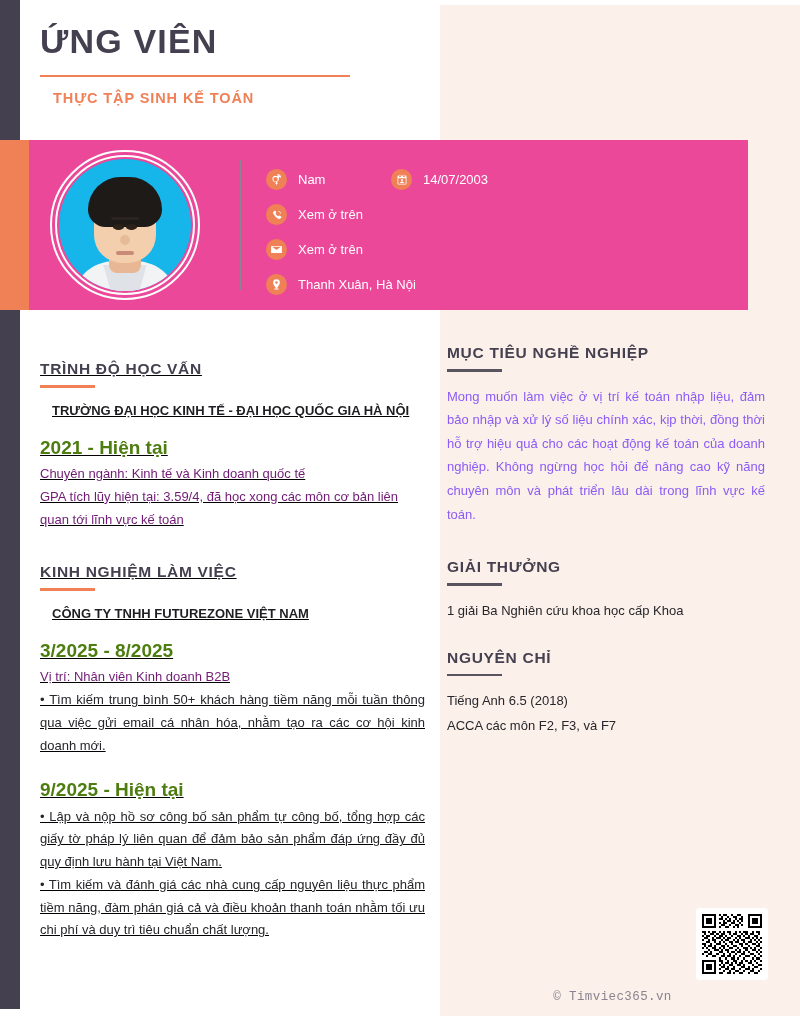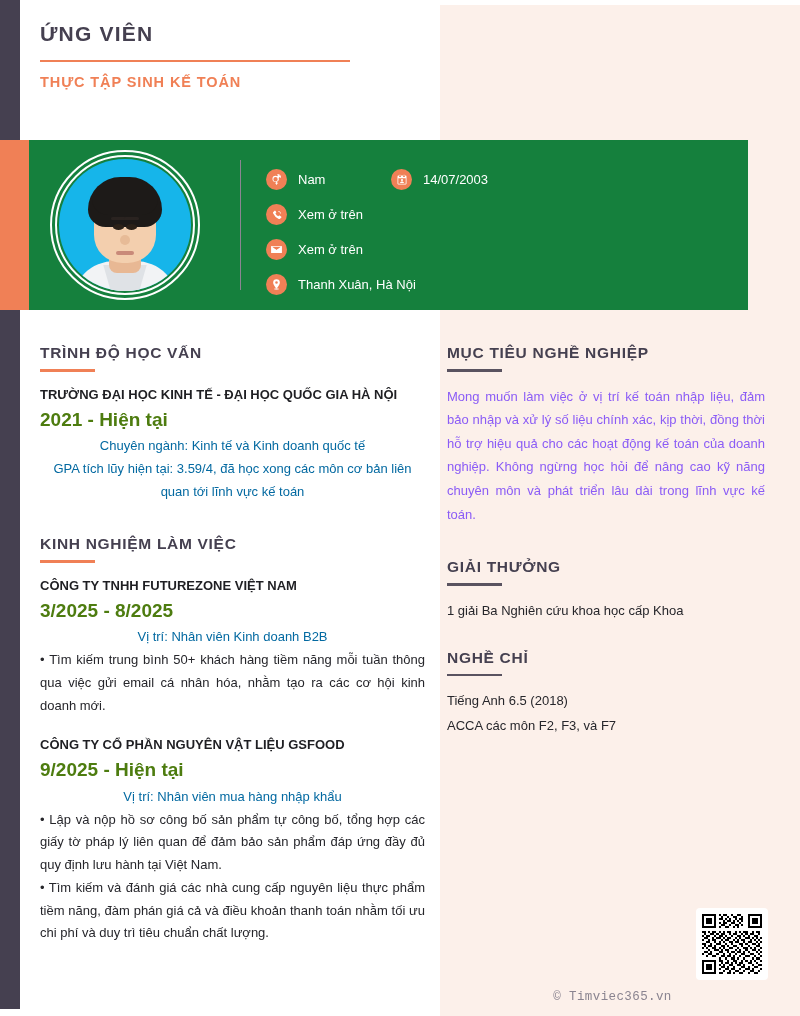--- a/index.html
+++ b/index.html
@@ -55,49 +55,49 @@
   }
 
   
   .header {
     position: absolute;
     left: 40px;
     top: 22px;
     width: 380px;
   }
   .header-name {
-    font-size: 21px;
+    font-size: 34px;
     font-weight: bold;
     letter-spacing: 1.2px;
     color: #454050;
     line-height: 1.15;
     margin: 0;
   }
   .header-rule {
     width: 310px;
     height: 2px;
     background: #f08056;
     margin: 14px 0 12px 0;
   }
   .header-role {
     font-size: 14.5px;
     font-weight: bold;
     letter-spacing: 0.9px;
     color: #f08056;
-    margin: 0;
+    margin: 13px;
   }
 
   
   .contact-band {
     position: absolute;
     left: 20px;
     top: 140px;
     width: 728px;
     height: 170px;
-    background: #15803d;
+    background: #ec4899;
     z-index: 2;
   }
 
   .avatar-wrap {
     position: absolute;
     left: 30px;
     top: 10px;
     width: 150px;
     height: 150px;
   }
@@ -273,22 +273,23 @@
   .contact-text {
     font-size: 13px;
     color: #ffffff;
     white-space: nowrap;
   }
 
   
   .col-left {
     position: absolute;
     left: 40px;
-    top: 344px;
+    top: 360px;
     width: 385px;
+    text-decoration: underline;
   }
   .col-right {
     position: absolute;
     left: 447px;
     top: 344px;
     width: 318px;
   }
 
   .sec { margin-bottom: 4px; }
   .sec-title {
@@ -306,35 +307,34 @@
   }
   .col-right .sec-rule { background: #5a5360; }
 
   .job { margin-bottom: 18px; }
   .job:last-child { margin-bottom: 0; }
   .job-title {
     font-size: 13px;
     font-weight: bold;
     color: #1f1f23;
     line-height: 1.55;
-    margin: 0;
+    margin: 12px;
   }
   .job-dates {
     font-size: 19px;
     font-weight: bold;
     color: #4d7c0f;
     line-height: 1.6;
     margin: 0;
   }
   .body-line {
     font-size: 13px;
-    color: #0369a1;
+    color: #701a75;
     line-height: 1.75;
     margin: 0;
-    text-align: center;
   }
   .body-just {
     font-size: 13px;
     color: #26262b;
     line-height: 1.75;
     margin: 0;
     text-align: justify;
   }
 
   .obj-text {
@@ -503,23 +503,21 @@
       <div class="sec-rule"></div>
 
       <div class="job">
         <div class="job-title">CÔNG TY TNHH FUTUREZONE VIỆT NAM</div>
         <div class="job-dates">3/2025 - 8/2025</div>
         <div class="body-line">Vị trí: Nhân viên Kinh doanh B2B</div>
         <div class="body-just">• Tìm kiếm trung bình 50+ khách hàng tiềm năng mỗi tuần thông qua việc gửi email cá nhân hóa, nhằm tạo ra các cơ hội kinh doanh mới.</div>
       </div>
 
       <div class="job">
-        <div class="job-title">CÔNG TY CỔ PHẦN NGUYÊN VẬT LIỆU GSFOOD</div>
         <div class="job-dates">9/2025 - Hiện tại</div>
-        <div class="body-line">Vị trí: Nhân viên mua hàng nhập khẩu</div>
         <div class="body-just">• Lập và nộp hồ sơ công bố sản phẩm tự công bố, tổng hợp các giấy tờ pháp lý liên quan để đảm bảo sản phẩm đáp ứng đầy đủ quy định lưu hành tại Việt Nam.</div>
         <div class="body-just">• Tìm kiếm và đánh giá các nhà cung cấp nguyên liệu thực phẩm tiềm năng, đàm phán giá cả và điều khoản thanh toán nhằm tối ưu chi phí và duy trì tiêu chuẩn chất lượng.</div>
       </div>
     </div>
 
   </div>
 
   <div class="col-right">
 
     <div class="sec">
@@ -532,21 +530,21 @@
 
     <div class="sec">
       <div class="sec-title">GIẢI THƯỞNG</div>
       <div class="sec-rule"></div>
       <div class="list-line">1 giải Ba Nghiên cứu khoa học cấp Khoa</div>
     </div>
 
     <div class="gap-22"></div>
 
     <div class="sec">
-      <div class="sec-title">NGHỀ CHỈ</div>
+      <div class="sec-title">NGUYÊN CHỈ</div>
       <div class="sec-rule"></div>
       <div class="list-line">Tiếng Anh 6.5 (2018)</div>
       <div class="list-line">ACCA các môn F2, F3, và F7</div>
     </div>
 
   </div>
 
   <div class="qr-wrap">
     <svg width="60" height="60" viewBox="0 0 29 29" shape-rendering="crispEdges">
       <rect width="29" height="29" fill="#ffffff"></rect>

